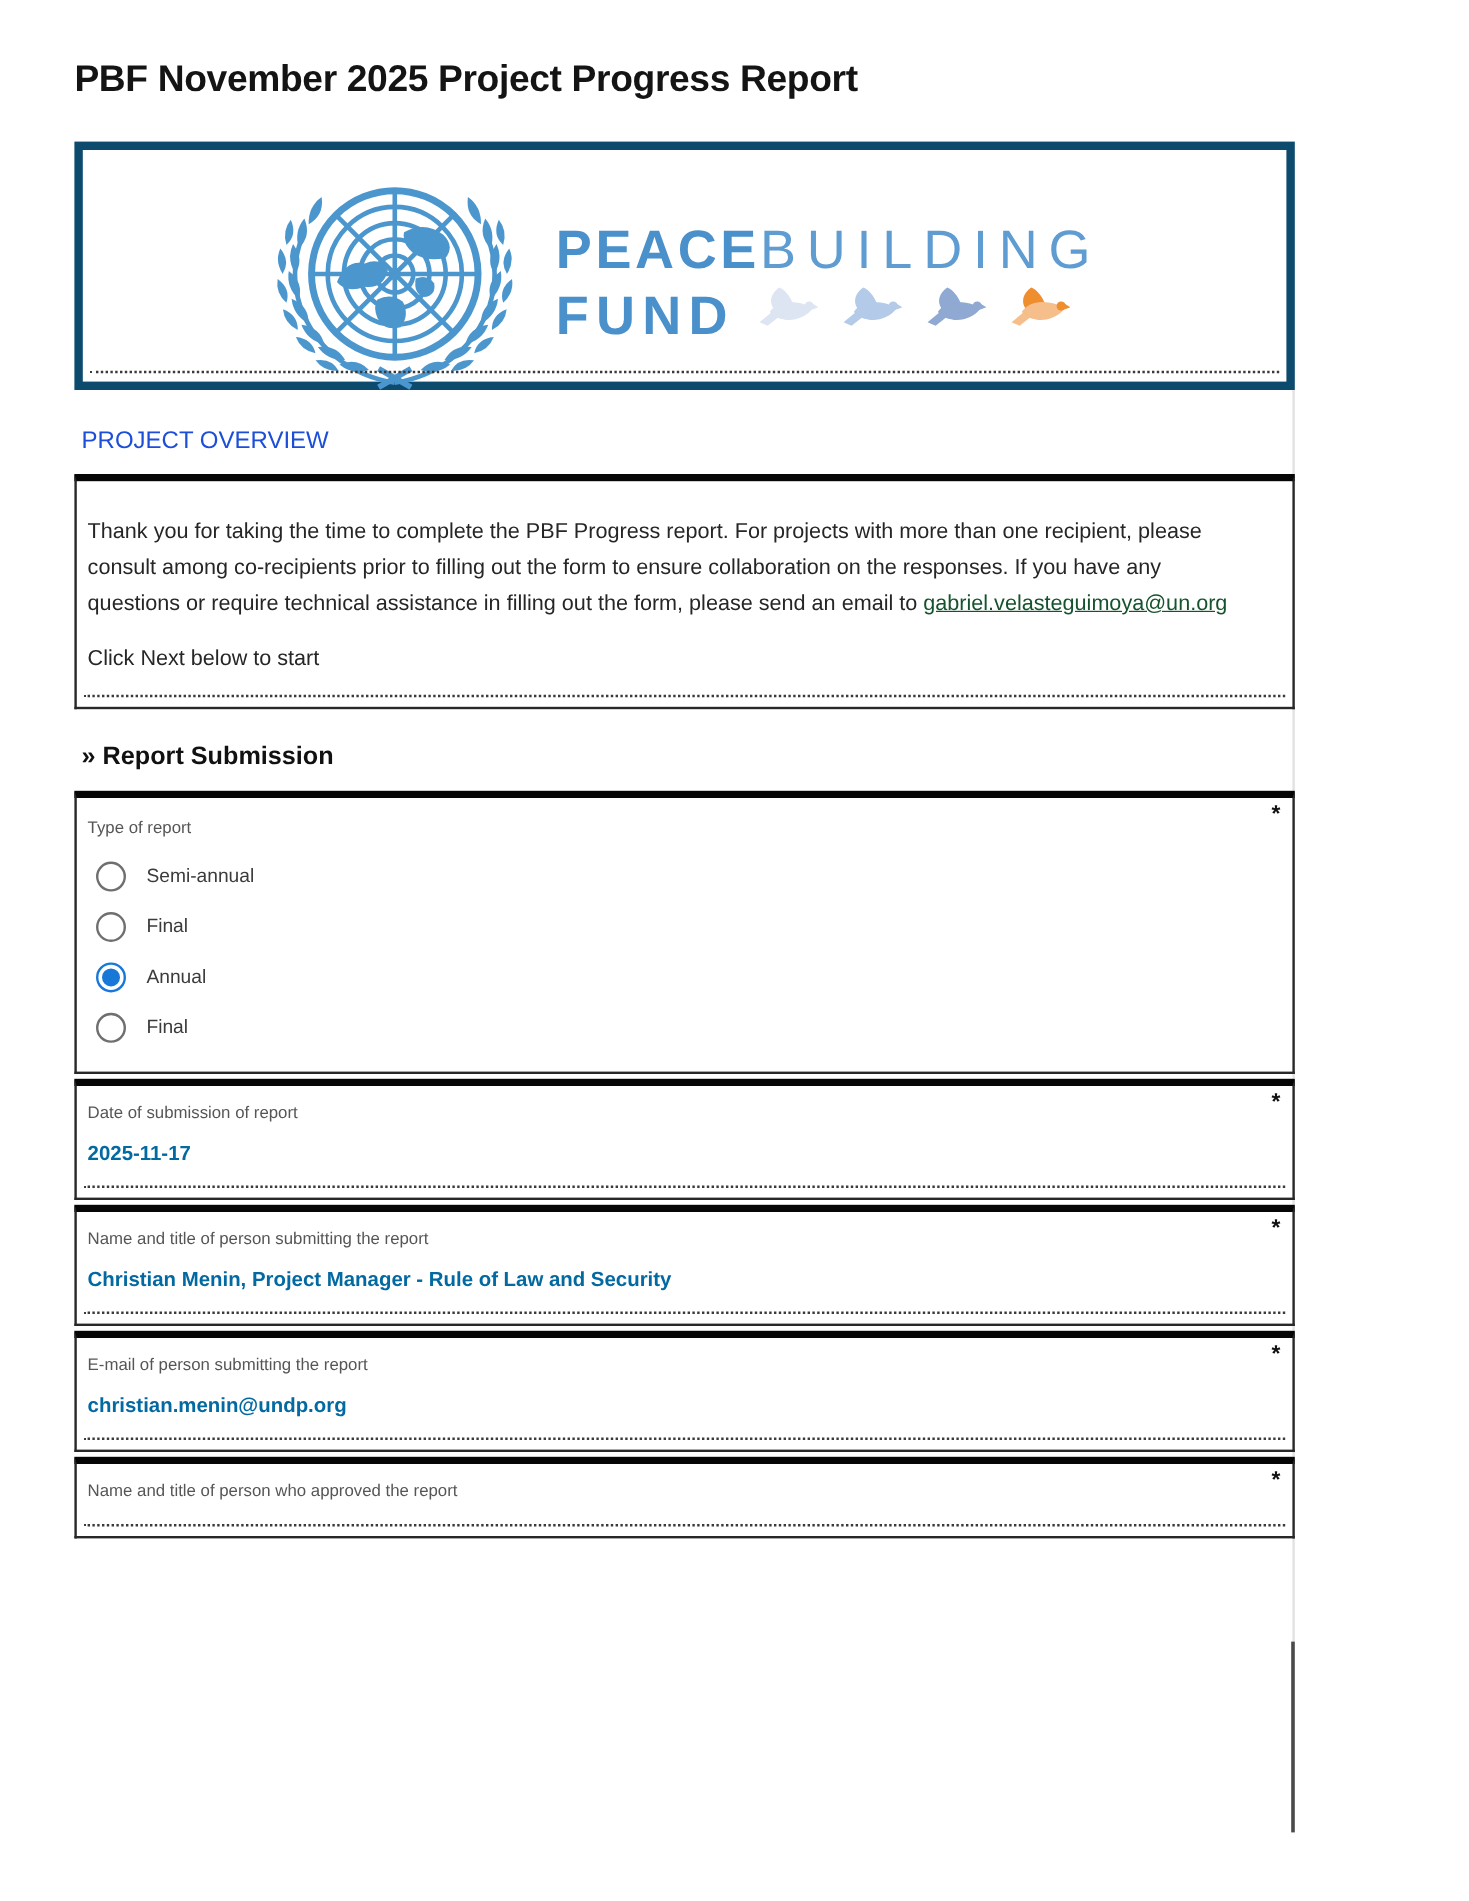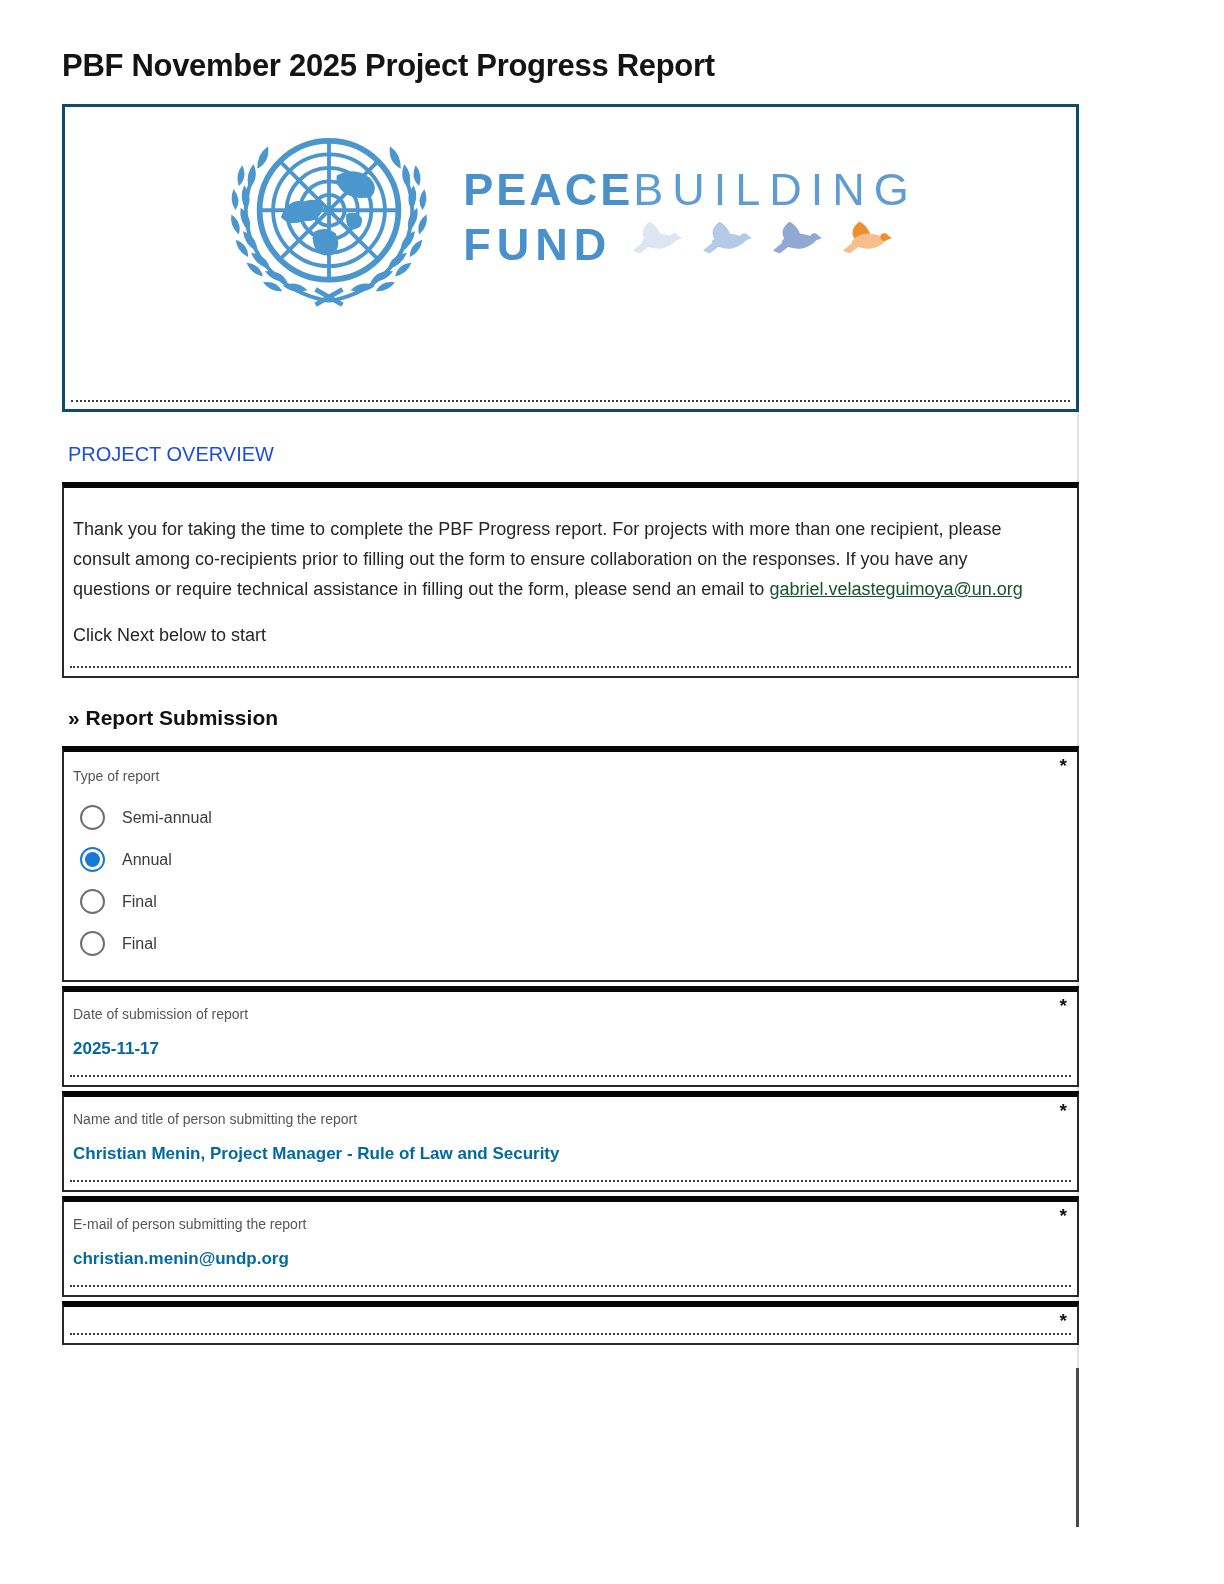--- a/index.html
+++ b/index.html
@@ -3,21 +3,21 @@
 <meta charset="utf-8">
 <style>
   html,body{margin:0;padding:0;background:#fff;}
   .page{position:relative;width:1224px;height:1584px;background:#fff;overflow:hidden;
         font-family:"Liberation Sans",sans-serif;color:#222;}
   .wrap{margin-left:62px;width:1017px;}
   h1.page-title{margin:0;padding-top:48px;font-size:31px;line-height:36px;font-weight:bold;
         color:#141414;letter-spacing:-.3px;}
   
   .box{position:relative;border:2px solid #282828;border-top:6px solid #060606;background:#fff;box-sizing:border-box;}
-  .logo-box{margin-top:20px;height:308px;border:3px solid #0c4a6e;}
+  .logo-box{margin-top:34px;height:207px;border:7px solid #0c4a6e;}
   .dotted{position:absolute;left:6px;right:6px;bottom:8px;border-bottom:2px dotted #3a3a3a;}
   .logo-box .dotted{bottom:7px;}
   .logo-row{display:flex;align-items:center;justify-content:center;padding-top:18px;}
   .wordmark{margin-left:28px;}
   .wm-line1{font-size:45px;line-height:50px;}
   .wm-peace{font-weight:bold;color:#4A90CB;letter-spacing:3px;}
   .wm-building{font-weight:300;color:#5E9CD1;letter-spacing:9px;}
   .wm-line2{font-size:45px;line-height:52px;display:flex;margin-top:4px;}
   .wm-fund{font-weight:bold;color:#4A90CB;letter-spacing:6px;}
   .dove{margin-left:20px;}
@@ -166,35 +166,35 @@
     <section class="box radio-box">
       <span class="req">*</span>
       <div class="field-label">Type of report</div>
       <div>
   <div class="radio-row">
     <span class="radio-circle"></span>
     <span class="radio-label">Semi-annual</span>
   </div>
 
   <div class="radio-row">
+    <span class="radio-circle"></span>
+    <span class="radio-label">Final</span>
+  </div>
+
+  <div class="radio-row">
     <span class="radio-circle sel">
               <span class="radio-dot"></span>
             </span>
     <span class="radio-label">Annual</span>
   </div>
 
   <div class="radio-row">
     <span class="radio-circle"></span>
     <span class="radio-label">Final</span>
   </div>
-
-  <div class="radio-row">
-    <span class="radio-circle"></span>
-    <span class="radio-label">Final</span>
-  </div>
 </div>
     </section>
 
     <div>
   <section class="box field-box">
     <span class="req">*</span>
     <div class="field-label">Date of submission of report</div>
     <div class="field-value">2025-11-17</div>
     <div class="dotted"></div>
   </section>
@@ -208,17 +208,18 @@
 
   <section class="box field-box">
     <span class="req">*</span>
     <div class="field-label">E-mail of person submitting the report</div>
     <div class="field-value">christian.menin@undp.org</div>
     <div class="dotted"></div>
   </section>
 
   <section class="box field-box">
     <span class="req">*</span>
+    <div class="field-label">Name and title of person who approved the report</div>
     <div class="dotted"></div>
   </section>
 </div>
   </div>
 </div>
 
 </body></html>

